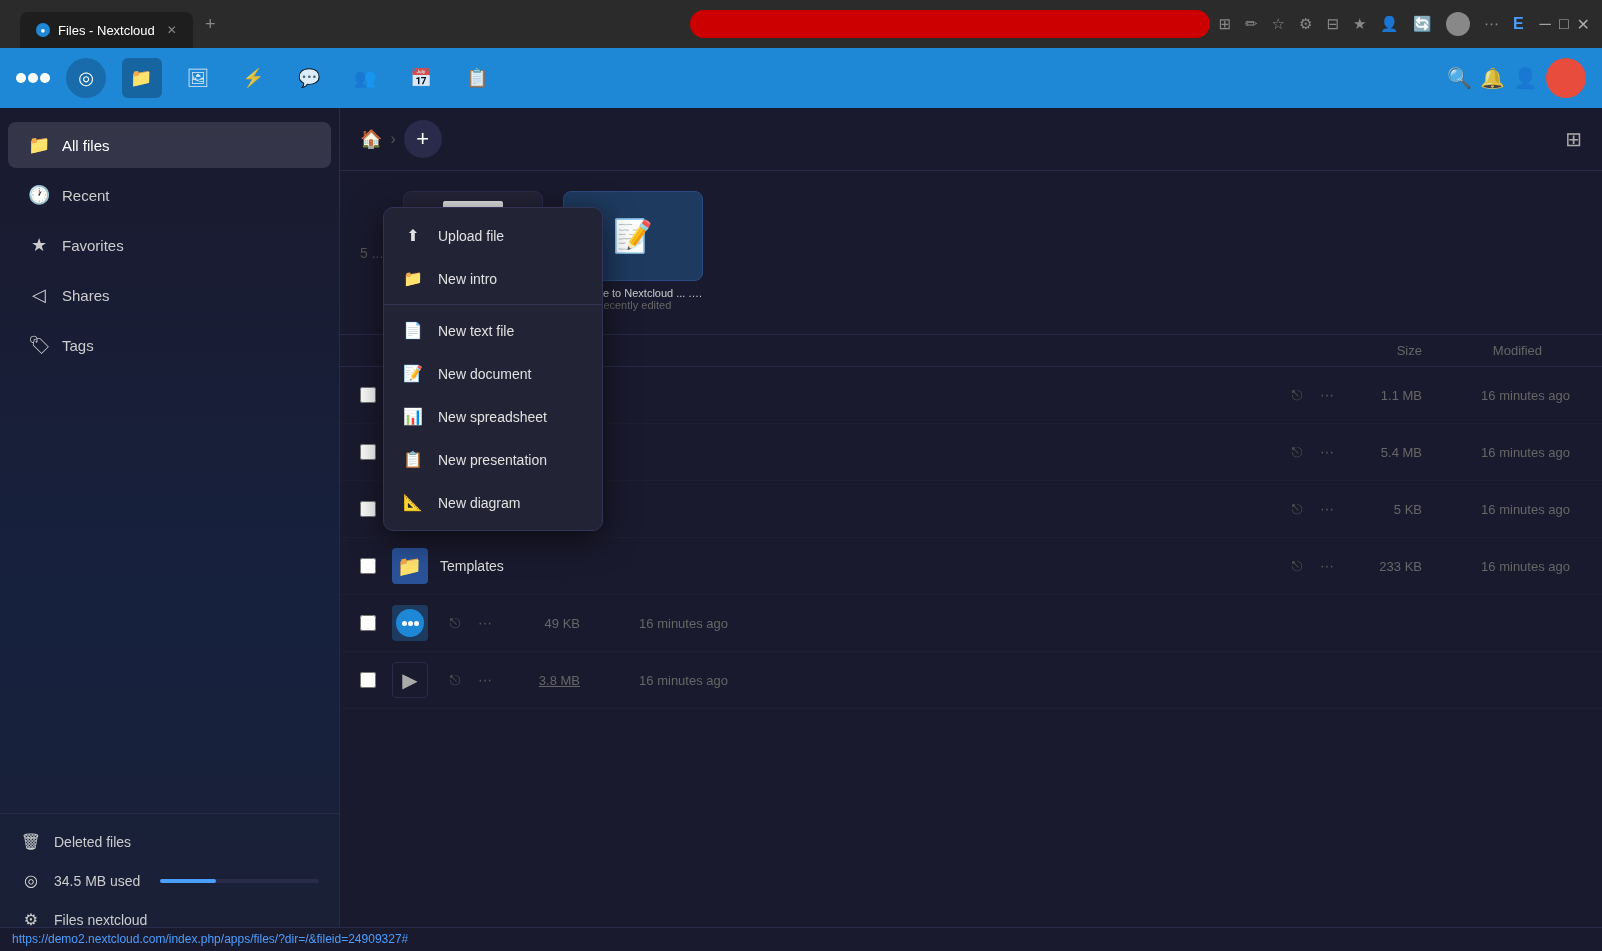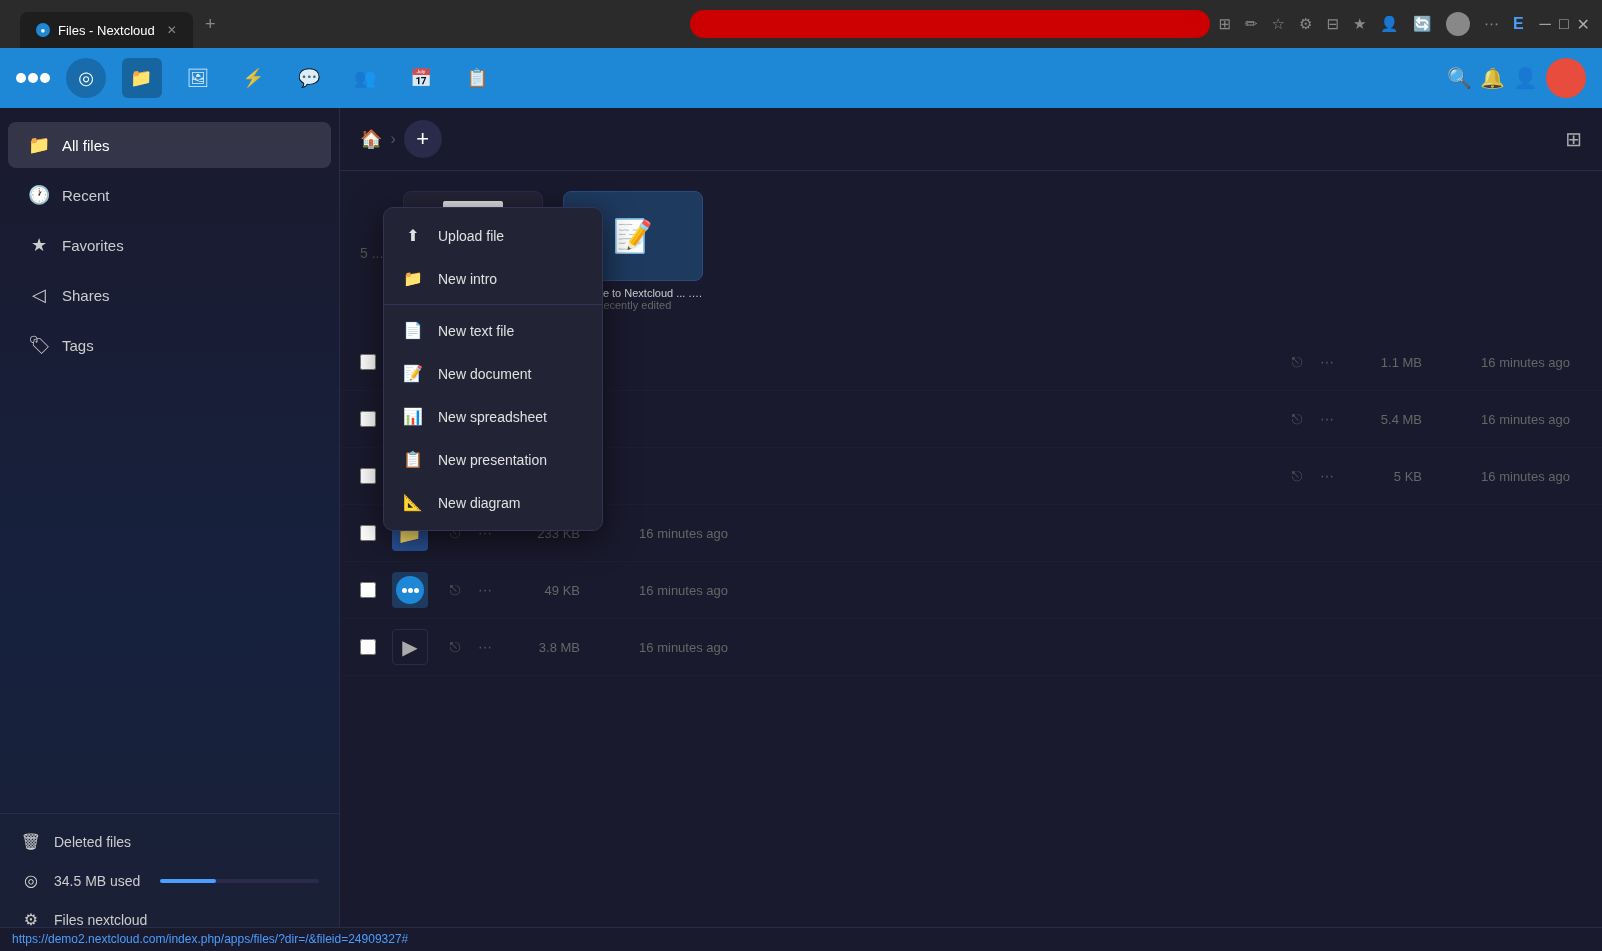--- a/index.html
+++ b/index.html
@@ -140,20 +140,26 @@
       </div>
       <div style="cursor:pointer; display:flex; flex-direction:column; align-items:center;">
         <div style="width:140px; height:90px; background:#1e3a5f; border-radius:8px; display:flex; align-items:center; justify-content:center; margin-bottom:6px; border:1px solid #2a4a7f;">
           <span style="font-size:32px;">📝</span>
         </div>
         <span style="font-size:11px; color:#ccc; text-align:center; max-width:140px; overflow:hidden; text-overflow:ellipsis; white-space:nowrap;">Welcome to Nextcloud ... .docx</span>
         <span style="font-size:11px; color:#666; text-align:center;">Recently edited</span>
       </div>
     </div>
 
+    <div style="display:flex; align-items:center; padding:8px 20px; border-bottom:1px solid #2a2a4a; border-top:1px solid #2a2a4a; color:#666; font-size:13px;">
+      <div style="width:32px;"></div>
+      <div style="flex:1;">Name</div>
+      <div style="width:100px; text-align:right;">Size</div>
+      <div style="width:160px; text-align:right; padding-right:40px;">Modified</div>
+    </div>
 
     <div>
 
       <div style="display:flex; align-items:center; padding:10px 20px; border-bottom:1px solid #1e1e30; cursor:pointer;">
         <input type="checkbox" style="width: 16px; height: 16px; margin-right: 16px; cursor: pointer; accent-color: rgb(74, 158, 255);">
         <div style="width:36px; height:36px; background:#2a5298; border-radius:4px; margin-right:12px; display:flex; align-items:center; justify-content:center; font-size:20px;">📁</div>
         <div style="flex:1; font-size:14px; color:#ddd;"></div>
         <div style="width:30px; text-align:center;"><button style="background:none; border:none; color:#555; font-size:14px; cursor:pointer;">⎋</button></div>
         <div style="width:30px; text-align:center;"><button style="background:none; border:none; color:#555; font-size:14px; cursor:pointer;">⋯</button></div>
         <div style="width:80px; text-align:right; font-size:13px; color:#666;">1.1 MB</div>
@@ -176,20 +182,21 @@
         <div style="flex:1; font-size:14px; color:#ddd;">Talk</div>
         <div style="width:30px; text-align:center;"><button style="background:none; border:none; color:#555; font-size:14px; cursor:pointer;">⎋</button></div>
         <div style="width:30px; text-align:center;"><button style="background:none; border:none; color:#555; font-size:14px; cursor:pointer;">⋯</button></div>
         <div style="width:80px; text-align:right; font-size:13px; color:#666;">5 KB</div>
         <div style="width:160px; text-align:right; font-size:13px; color:#666; padding-right:12px;">16 minutes ago</div>
       </div>
 
       <div style="display:flex; align-items:center; padding:10px 20px; border-bottom:1px solid #1e1e30; cursor:pointer;">
         <input type="checkbox" style="width: 16px; height: 16px; margin-right: 16px; cursor: pointer; accent-color: rgb(74, 158, 255);">
         <div style="width:36px; height:36px; background:#2a5298; border-radius:4px; margin-right:12px; display:flex; align-items:center; justify-content:center; font-size:20px;">📁</div>
+        <div style="flex:1; font-size:14px; color:#ddd;">Templates</div>
         <div style="width:30px; text-align:center;"><button style="background:none; border:none; color:#555; font-size:14px; cursor:pointer;">⎋</button></div>
         <div style="width:30px; text-align:center;"><button style="background:none; border:none; color:#555; font-size:14px; cursor:pointer;">⋯</button></div>
         <div style="width:80px; text-align:right; font-size:13px; color:#666;">233 KB</div>
         <div style="width:160px; text-align:right; font-size:13px; color:#666; padding-right:12px;">16 minutes ago</div>
       </div>
 
       <div style="display:flex; align-items:center; padding:10px 20px; border-bottom:1px solid #1e1e30; cursor:pointer;">
         <input type="checkbox" style="width: 16px; height: 16px; margin-right: 16px; cursor: pointer; accent-color: rgb(74, 158, 255);">
         <div style="width:36px; height:36px; background:#1e3a5f; border-radius:4px; margin-right:12px; display:flex; align-items:center; justify-content:center; font-size:18px;">
           <div style="background:#1e87d6; border-radius:50%; width:28px; height:28px; display:flex; align-items:center; justify-content:center;">
@@ -204,21 +211,21 @@
         <div style="width:30px; text-align:center;"><button style="background:none; border:none; color:#555; font-size:14px; cursor:pointer;">⋯</button></div>
         <div style="width:80px; text-align:right; font-size:13px; color:#666;">49 KB</div>
         <div style="width:160px; text-align:right; font-size:13px; color:#666; padding-right:12px;">16 minutes ago</div>
       </div>
 
       <div style="display:flex; align-items:center; padding:10px 20px; border-bottom:1px solid #1e1e30; cursor:pointer;">
         <input type="checkbox" style="width: 16px; height: 16px; margin-right: 16px; cursor: pointer; accent-color: rgb(74, 158, 255);">
         <div style="width:36px; height:36px; background:#1a1a2e; border-radius:4px; margin-right:12px; display:flex; align-items:center; justify-content:center; font-size:20px; border:1px solid #2a2a4a; color:#aaa;">▶</div>
         <div style="width:30px; text-align:center;"><button style="background:none; border:none; color:#555; font-size:14px; cursor:pointer;">⎋</button></div>
         <div style="width:30px; text-align:center;"><button style="background:none; border:none; color:#555; font-size:14px; cursor:pointer;">⋯</button></div>
-        <div style="width:80px; text-align:right; font-size:13px; color:#666;">3.8 MB</div>
+        <div style="width:80px; text-align:right; font-size:13px; color:#666;text-decoration:underline;">3.8 MB</div>
         <div style="width:160px; text-align:right; font-size:13px; color:#666; padding-right:12px;">16 minutes ago</div>
       </div>
     </div>
   </div>
 </div>
 
 <div style="position:fixed; top:207px; left:383px; background:#232336; border-radius:10px; box-shadow:0 8px 32px rgba(0,0,0,0.6); z-index:200; min-width:220px; padding:6px 0; border:1px solid #333355;">
   <div style="display:flex; align-items:center; gap:14px; padding:12px 18px; cursor:pointer; font-size:14px; color:#e0e0e0;">
     <span style="width:22px; text-align:center; font-size:16px;">⬆</span>
     <span>Upload file</span>

